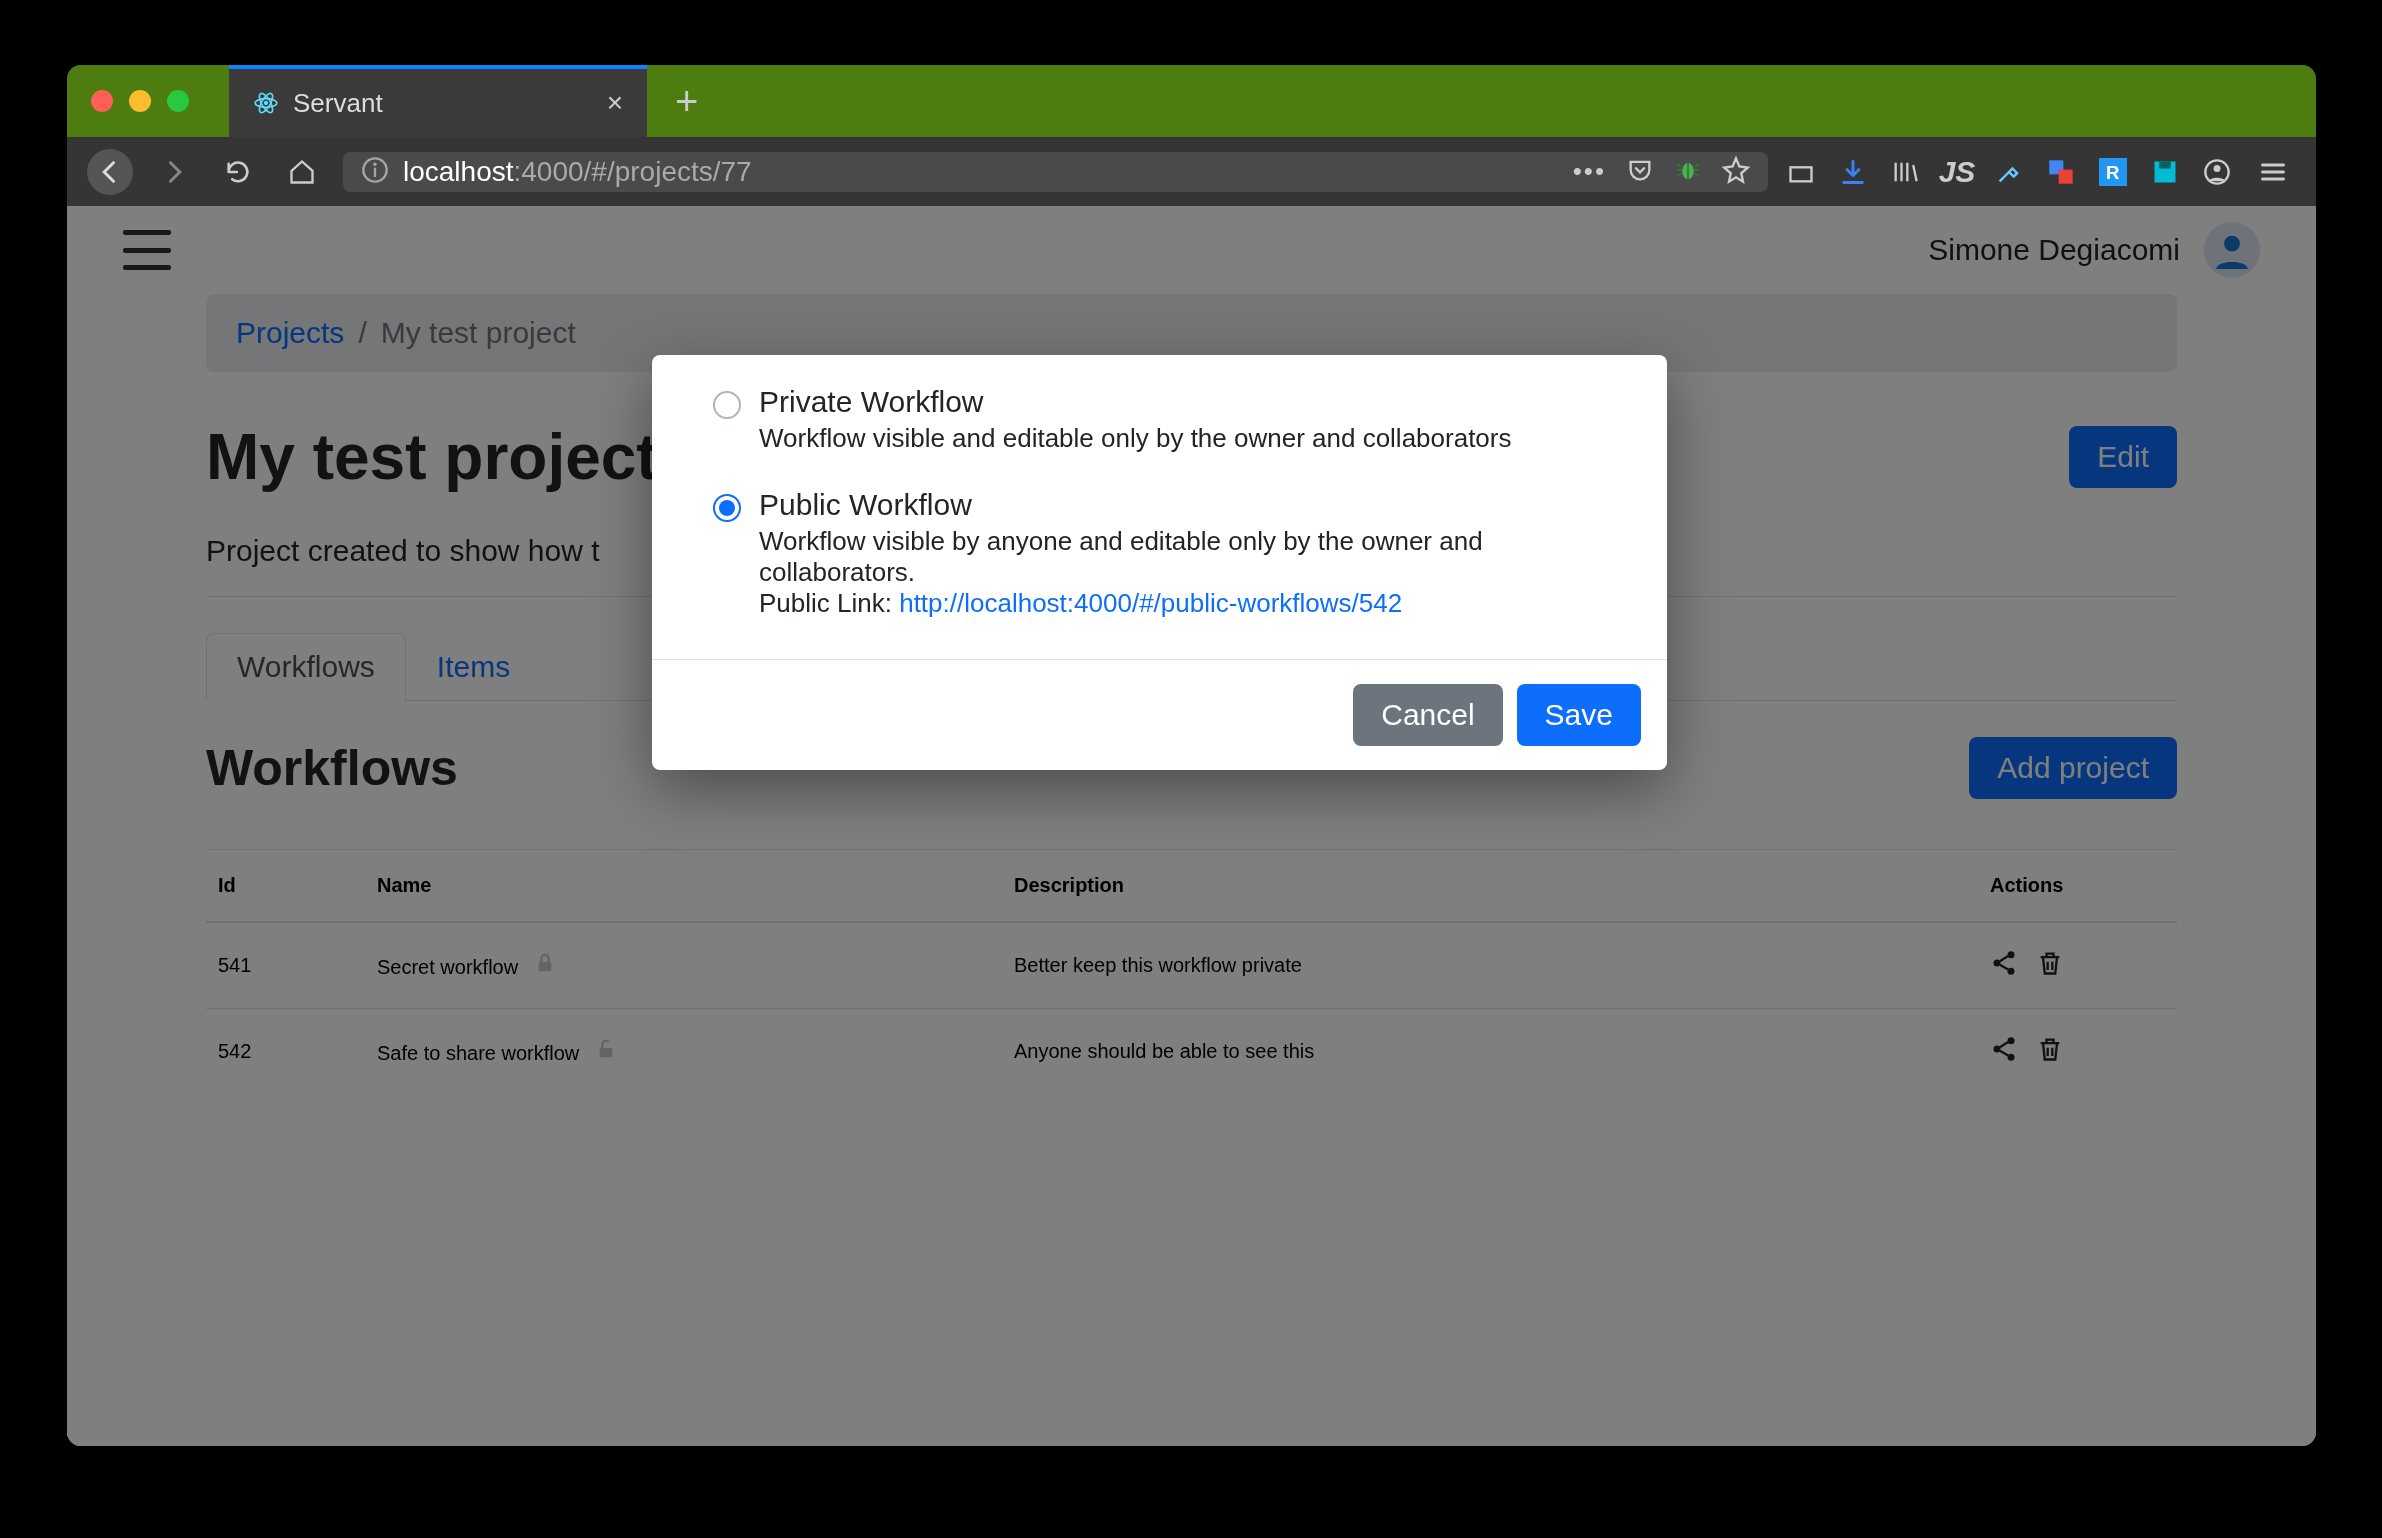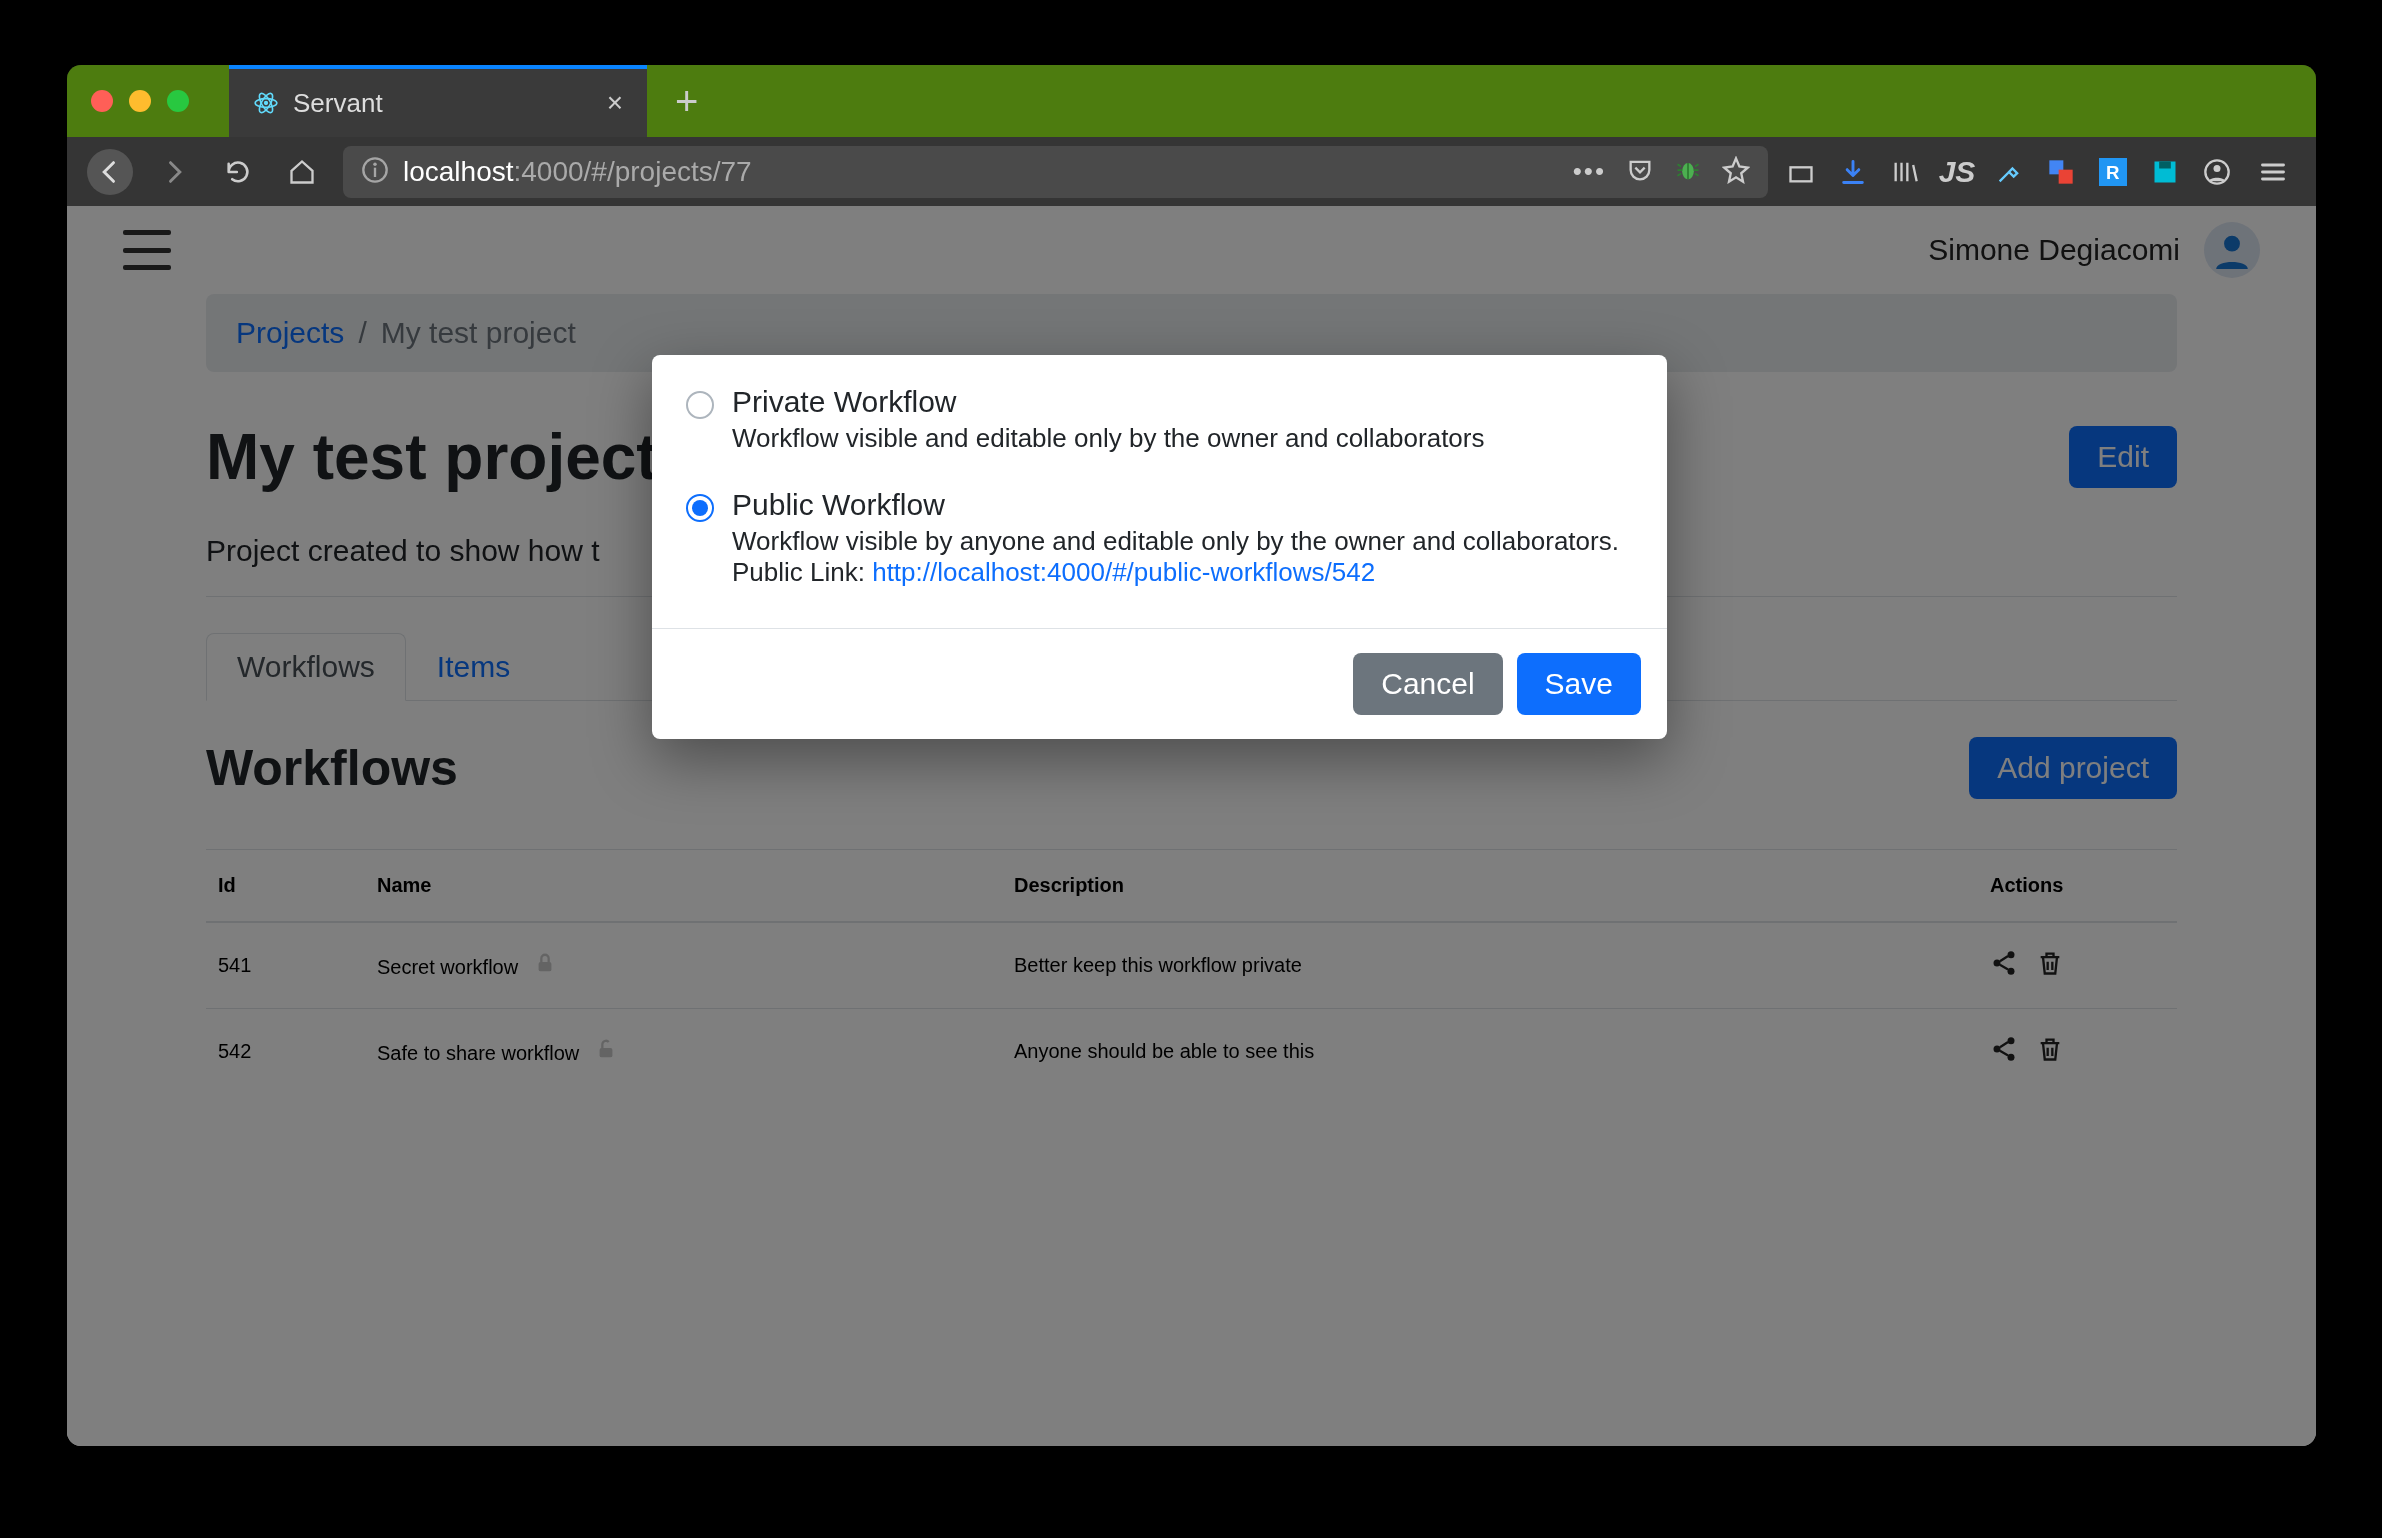--- a/index.html
+++ b/index.html
@@ -76,21 +76,21 @@
   .tool-btn {
     width: 46px; height: 46px;
     display: flex; align-items: center; justify-content: center;
     color: #bbb;
     cursor: pointer;
     border-radius: 8px;
   }
   .tool-btn.back-disabled { background:#555; border-radius:50%; }
   .urlbar {
     flex: 1;
-    height: 52px;
+    height: 40px;
     background: #4a4a4a;
     border-radius: 8px;
     display: flex;
     align-items: center;
     padding: 0 18px;
     gap: 14px;
     color: #ccc;
   }
   .urlbar .info-icon { opacity: 0.7; }
   .url-text { font-size: 28px; }
@@ -218,20 +218,21 @@
     box-shadow: 0 20px 60px rgba(0,0,0,0.4);
   }
   .modal-header {
     padding: 30px 34px;
     font-size: 34px;
     border-bottom:1px solid #dee2e6;
     color:#212529;
   }
   .modal-body {
     padding: 30px 34px 40px;
+    margin-left: 27px;
   }
   .radio-option {
     display:flex;
     gap: 18px;
     margin-bottom: 34px;
   }
   .radio-circle {
     width: 28px; height: 28px; border-radius:50%;
     border: 2px solid #adb5bd;
     margin-top: 6px;

